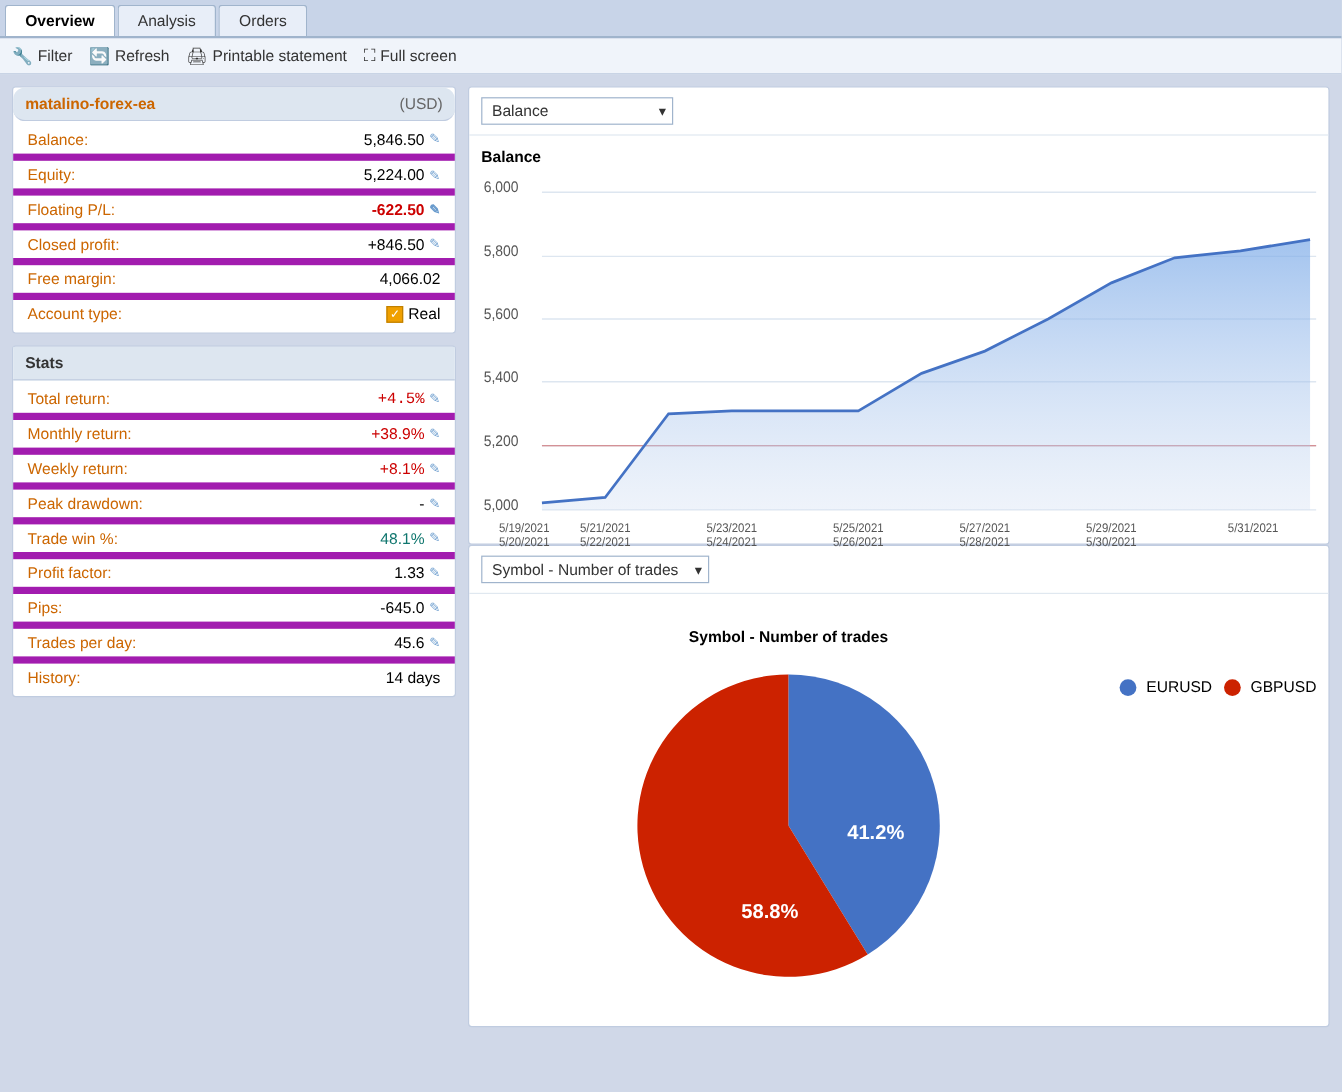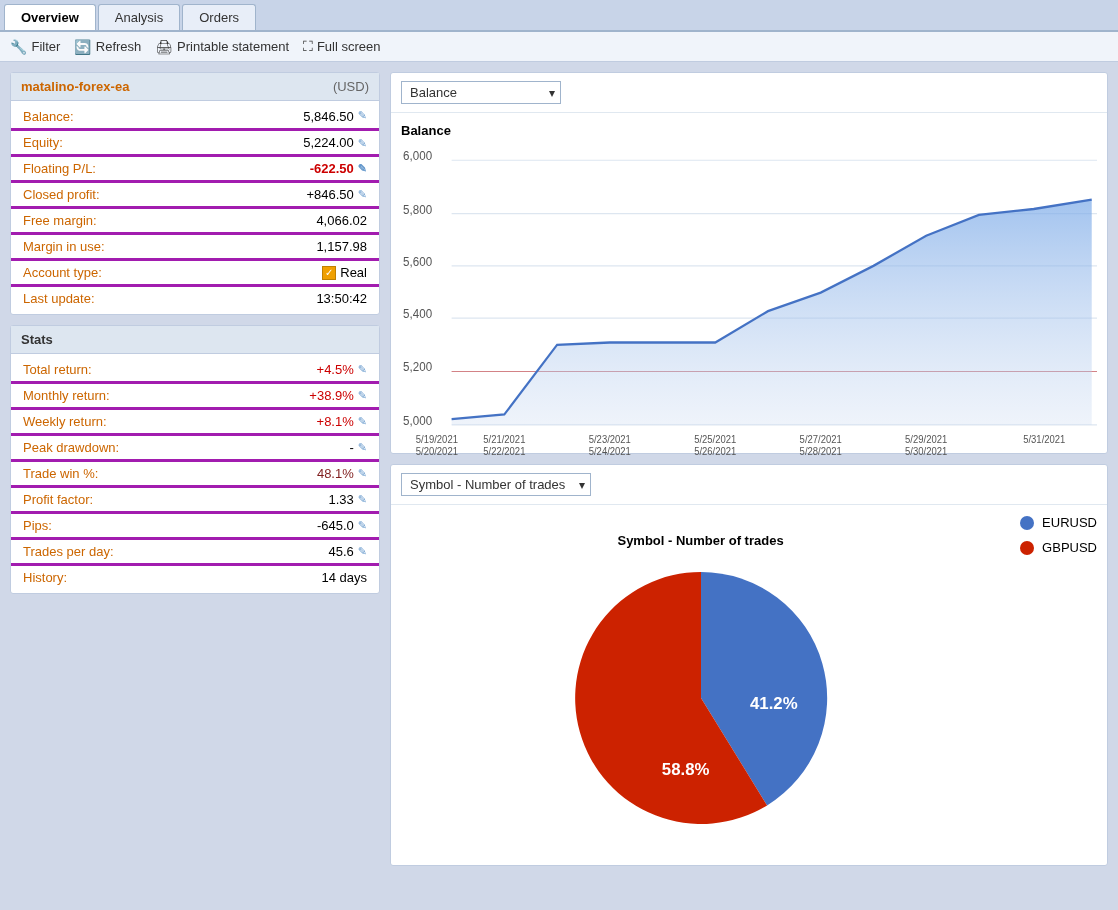--- a/index.html
+++ b/index.html
@@ -56,48 +56,48 @@
       flex-direction: column;
       gap: 10px;
       width: 370px;
       flex-shrink: 0;
     }
 
     .right-column {
       flex: 1;
       display: flex;
       flex-direction: column;
-      gap: 10px;
     }
 
     .card {
       background: #ffffff;
       border: 1px solid #c0cce0;
       border-radius: 3px;
     }
 
     .card-header {
       background: #dde6f0;
       padding: 6px 10px;
       display: flex;
       justify-content: space-between;
       align-items: flex-start;
       border-bottom: 1px solid #c0cce0;
+      border-radius: 10px;
     }
     .card-header .account-name { color: #cc6600; font-weight: bold; font-size: 13px; }
     .card-header .currency { color: #666; font-size: 13px; }
 
     .card-body { padding: 4px 0; }
 
     .stat-row {
       display: flex;
       justify-content: space-between;
       align-items: center;
       padding: 4px 12px;
-      border-bottom: 3px solid #a21caf;
+      border-bottom: 6px solid #a21caf;
     }
     .stat-row:last-child { border-bottom: none; }
     .stat-label { color: #cc6600; font-size: 13px; }
     .edit-icon { color: #6699cc; font-size: 11px; cursor: pointer; }
     .checkbox-checked {
       width: 14px; height: 14px;
       background: #f0a000;
       display: inline-flex; align-items: center; justify-content: center;
       border: 1px solid #c08000;
       color: white; font-size: 10px;
@@ -238,48 +238,36 @@
               <span class="edit-icon">✎</span>
             </div>
           </div>
           <div class="stat-row">
             <span class="stat-label">Free margin:</span>
             <div style="display: flex; align-items: center; gap: 4px;">
               <span>4,066.02</span>
             </div>
           </div>
           <div class="stat-row">
-            <span class="stat-label">Margin in use:</span>
-            <div style="display: flex; align-items: center; gap: 4px;">
-              <span>1,157.98</span>
-            </div>
-          </div>
-          <div class="stat-row">
             <span class="stat-label">Account type:</span>
             <div style="display: flex; align-items: center; gap: 4px;">
               <span class="checkbox-checked">✓</span>
               <span>Real</span>
-            </div>
-          </div>
-          <div class="stat-row">
-            <span class="stat-label">Last update:</span>
-            <div style="display: flex; align-items: center; gap: 4px;">
-              <span>13:50:42</span>
             </div>
           </div>
         </div>
     </div>
 
     <div class="card">
       <div class="stats-header">Stats</div>
       <div class="card-body" id="stats-rows">
           <div class="stat-row">
             <span class="stat-label">Total return:</span>
             <div style="display: flex; align-items: center; gap: 4px;">
-              <span style="color: rgb(204, 0, 0);">+4.5%</span>
+              <span style="color: rgb(204, 0, 0); font-family: Liberation Mono, monospace;">+4.5%</span>
               <span class="edit-icon">✎</span>
             </div>
           </div>
           <div class="stat-row">
             <span class="stat-label">Monthly return:</span>
             <div style="display: flex; align-items: center; gap: 4px;">
               <span style="color: rgb(204, 0, 0);">+38.9%</span>
               <span class="edit-icon">✎</span>
             </div>
           </div>
@@ -293,21 +281,21 @@
           <div class="stat-row">
             <span class="stat-label">Peak drawdown:</span>
             <div style="display: flex; align-items: center; gap: 4px;">
               <span>-</span>
               <span class="edit-icon">✎</span>
             </div>
           </div>
           <div class="stat-row">
             <span class="stat-label">Trade win %:</span>
             <div style="display: flex; align-items: center; gap: 4px;">
-              <span style="color: #7f1d1d;">48.1%</span>
+              <span style="color: #0f766e;">48.1%</span>
               <span class="edit-icon">✎</span>
             </div>
           </div>
           <div class="stat-row">
             <span class="stat-label">Profit factor:</span>
             <div style="display: flex; align-items: center; gap: 4px;">
               <span>1.33</span>
               <span class="edit-icon">✎</span>
             </div>
           </div>
@@ -407,21 +395,21 @@
 
             <path d="M100,100 L100,10 A90,90 0 0,1 147.2,176.7 Z" fill="#4472C4"></path>
 
             <path d="M100,100 L147.2,176.7 A90,90 0 1,1 100,10 Z" fill="#CC2200"></path>
 
             <text x="135" y="108" font-size="12" fill="white" font-weight="bold">41.2%</text>
             <text x="72" y="155" font-size="12" fill="white" font-weight="bold">58.8%</text>
           </svg>
         </div>
 
-        <div style="display:flex; flex-direction:column; gap:10px; margin-left:20px; align-self:flex-start; ">
+        <div style="display:flex; flex-direction:row; gap:10px; margin-left:20px; align-self:flex-start; margin-top:60px;">
           <div style="display:flex; align-items:center; gap:8px;">
             <div style="width:14px;height:14px;background:#4472C4;border-radius:50%;"></div>
             <span>EURUSD</span>
           </div>
           <div style="display:flex; align-items:center; gap:8px;">
             <div style="width:14px;height:14px;background:#CC2200;border-radius:50%;"></div>
             <span>GBPUSD</span>
           </div>
         </div>
       </div>

